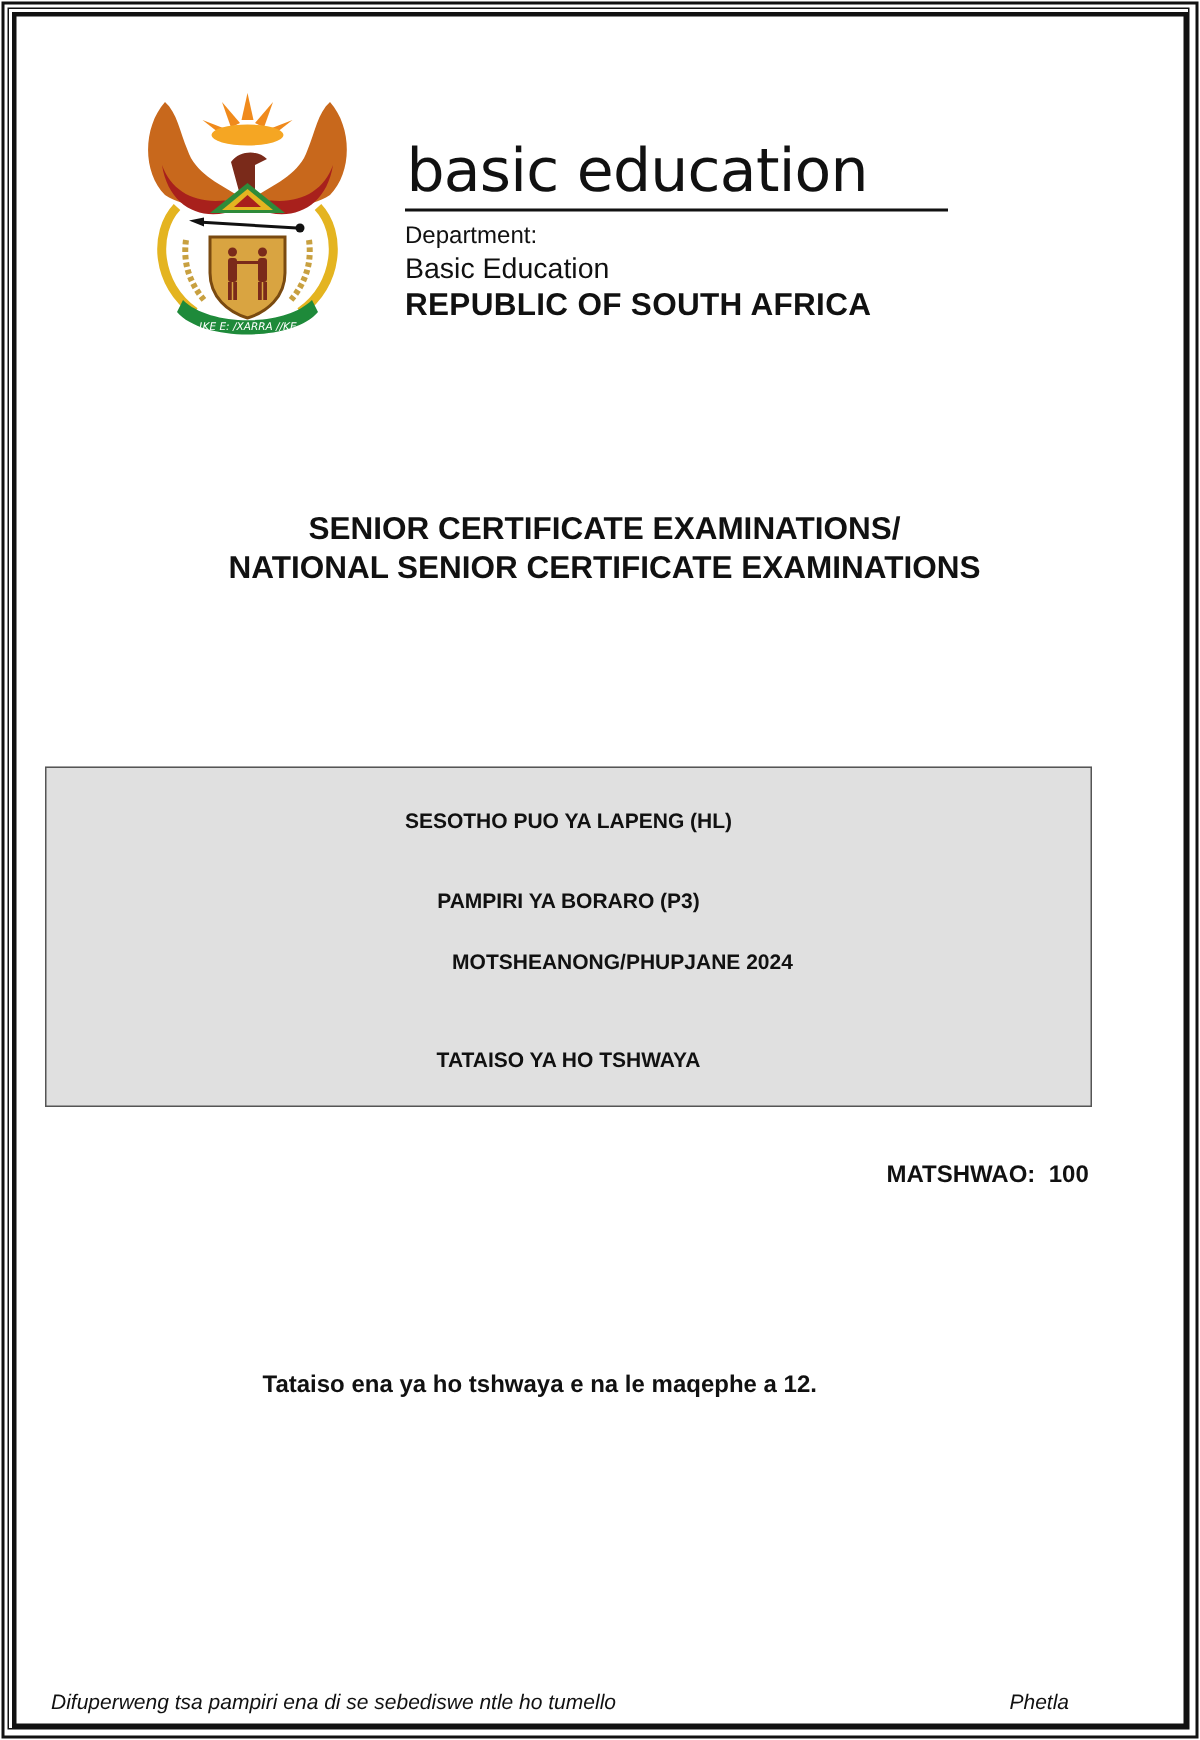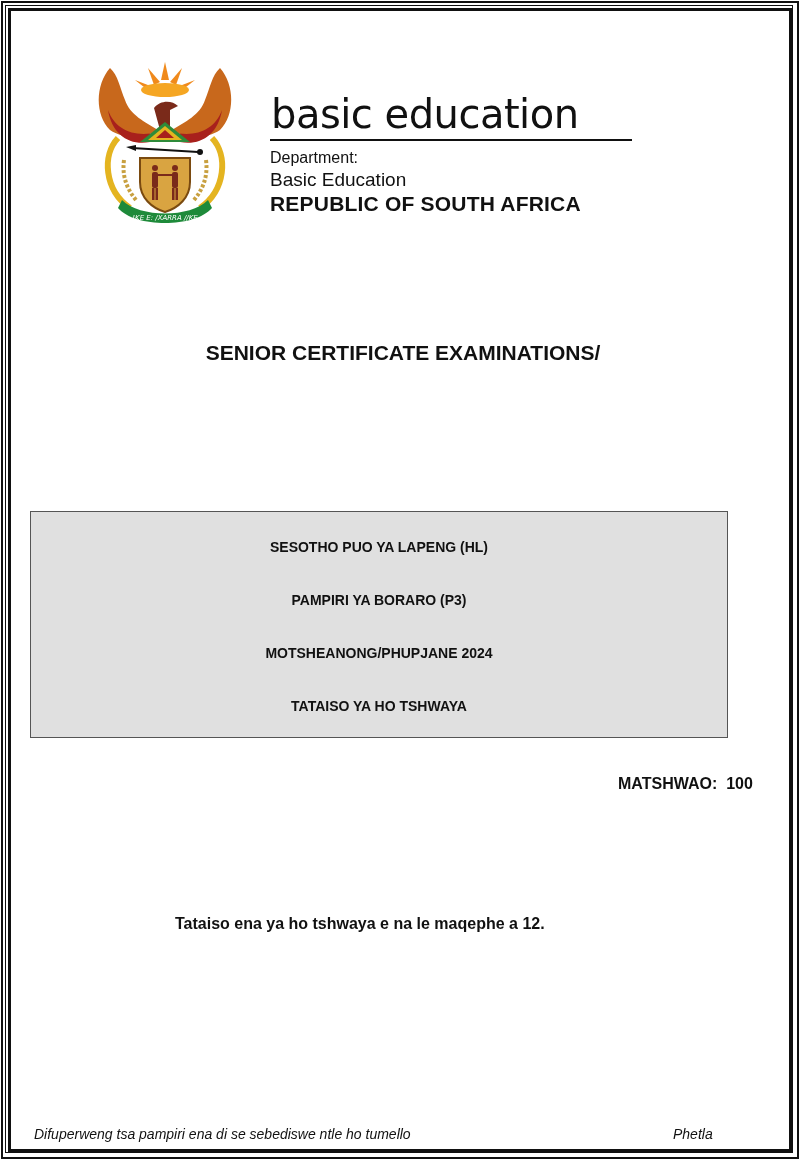--- a/index.html
+++ b/index.html
@@ -18,21 +18,21 @@
     .brand-rule { height: 2px; background: #111; margin-top: 1px; width: 362px; }
     .brand-dept { font-size: 16px; line-height: 22px; margin-top: 6px; }
     .brand-dept2 { font-size: 19px; line-height: 22px; }
     .brand-rep { font-size: 21px; line-height: 26px; font-weight: bold; letter-spacing: 0.2px; }
 
     .exam-heading { position: absolute; left: 0; width: 760px; top: 340px; text-align: center; font-weight: bold; font-size: 21px; line-height: 26px; padding-left: 23px; }
 
     .subject-box { position: absolute; left: 30px; top: 511px; width: 696px; height: 225px; background: #e0e0e0; border: 1px solid #555; }
     .subject-line { position: absolute; left: 0; width: 100%; text-align: center; font-weight: bold; font-size: 14px; line-height: 26px; }
 
-    .marks { position: absolute; left: 618px; top: 774px; font-weight: bold; font-size: 16px; line-height: 20px; white-space: pre; }
+    .marks { position: absolute; left: 591px; top: 774px; font-weight: bold; font-size: 16px; line-height: 20px; white-space: pre; }
 
     .pages-note { position: absolute; left: 175px; top: 914px; font-weight: bold; font-size: 16px; line-height: 20px; }
 
     .footer-left { position: absolute; left: 18px; top: 1125px; font-style: italic; font-size: 14px; line-height: 18px; margin-left: 16px; }
     .footer-right { position: absolute; left: 673px; top: 1125px; font-style: italic; font-size: 14px; line-height: 18px; }
   </style>
 </head>
 <body>
 
 <div class="frame-outer"></div>
@@ -91,26 +91,27 @@
 <div class="brand">
   <div class="brand-title">basic education</div>
   <div class="brand-rule"></div>
   <div class="brand-dept">Department:</div>
   <div class="brand-dept2">Basic Education</div>
   <div class="brand-rep">REPUBLIC OF SOUTH AFRICA</div>
 </div>
 
 <div class="exam-heading">
   <div>SENIOR CERTIFICATE EXAMINATIONS/</div>
+  <div>NATIONAL SENIOR CERTIFICATE EXAMINATIONS</div>
 </div>
 
 <div class="subject-box">
   <div class="subject-line" style="top:22px;">SESOTHO PUO YA LAPENG (HL)</div>
   <div class="subject-line" style="top:75px;">PAMPIRI YA BORARO (P3)</div>
-  <div class="subject-line" style="top:128px;">MOTSHEANONG/PHUPJANE 2024</div>
+  <div class="subject-line" style="top:116px;margin-left:36px;">MOTSHEANONG/PHUPJANE 2024</div>
   <div class="subject-line" style="top:181px;">TATAISO YA HO TSHWAYA</div>
 </div>
 
 <div class="marks">MATSHWAO:  100</div>
 
 <div class="pages-note">Tataiso ena ya ho tshwaya e na le maqephe a 12.</div>
 
 <div class="footer-left">Difuperweng tsa pampiri ena di se sebediswe ntle ho tumello</div>
 <div class="footer-right">Phetla</div>
 

